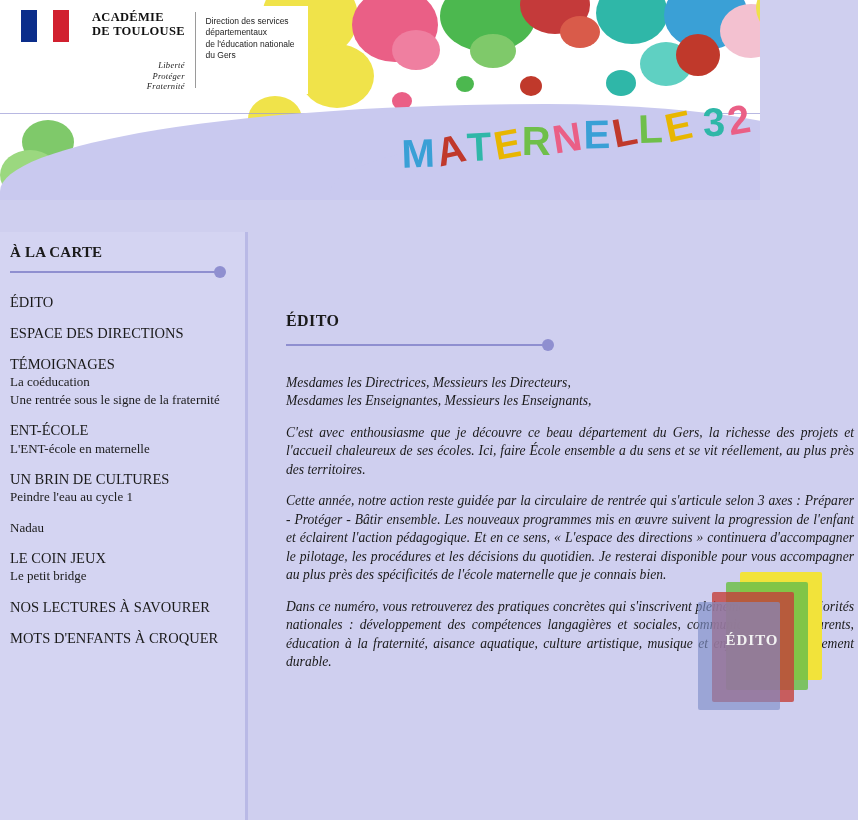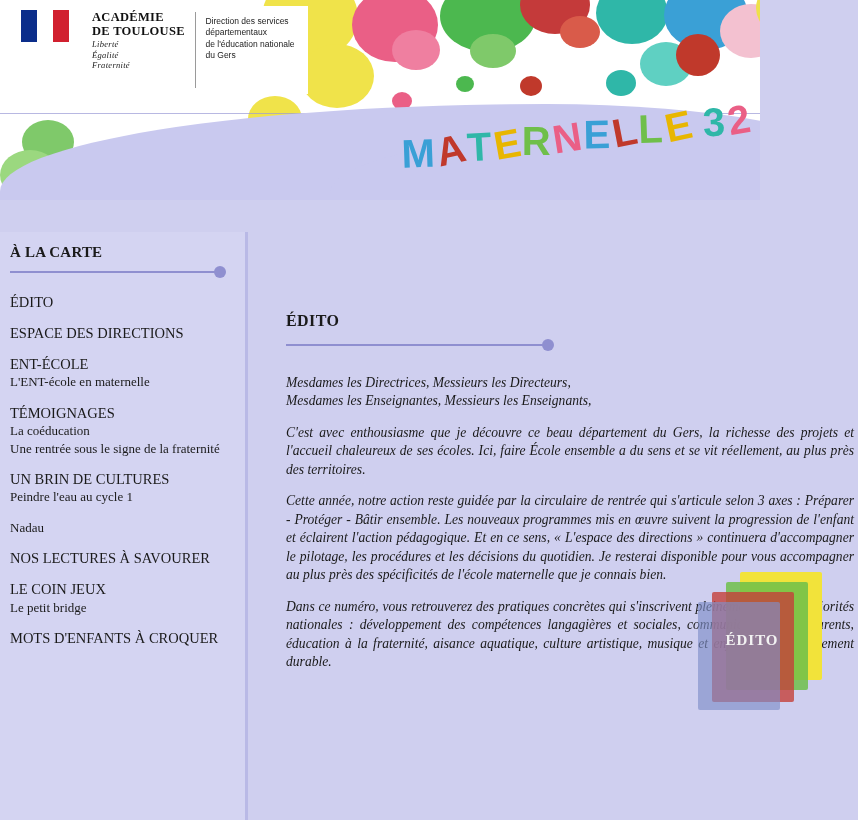--- a/index.html
+++ b/index.html
@@ -92,27 +92,28 @@
     padding-left: 8px;
     font-size: 12.5px;
     line-height: 1.12;
     font-weight: bold;
     letter-spacing: .3px;
     color: #111;
     text-transform: uppercase;
     flex: 0 0 auto;
   }
   .devise {
-    margin-top: 1px;
+    margin-top: 22px;
     font-size: 8.5px;
     font-style: italic;
     font-weight: normal;
     text-transform: none;
     line-height: 1.25;
     color: #222;
+    text-align: right;
   }
   .vline {
     width: 1px;
     background: #9a9a9a;
     margin: 2px 10px 2px 10px;
     align-self: stretch;
   }
   .dsden {
     font-family: "Liberation Sans", sans-serif;
     font-size: 8.5px;
@@ -321,21 +322,21 @@
 
   <div class="logo-block">
     <div class="marianne">
       <span class="flag"></span>
     </div>
     <div class="acad-name">
       <div>ACADÉMIE</div>
       <div>DE TOULOUSE</div>
       <div class="devise">
         <div>Liberté</div>
-        <div>Égalité</div>
+        <div>Protéger</div>
         <div>Fraternité</div>
       </div>
     </div>
     <div class="vline"></div>
     <div class="dsden">
       <div>Direction des services départementaux</div>
       <div>de l'éducation nationale</div>
       <div>du Gers</div>
     </div>
   </div>
@@ -354,41 +355,41 @@
       <div class="side-rule-dot"></div>
     </div>
 
     <div class="toc-group">
       <div class="toc-head">ÉDITO</div>
     </div>
     <div class="toc-group">
       <div class="toc-head">ESPACE DES DIRECTIONS</div>
     </div>
     <div class="toc-group">
-      <div class="toc-head">ENT-ÉCOLE</div>
-      <div class="toc-sub">L'ENT-école en maternelle</div>
-    </div>
-    <div class="toc-group">
       <div class="toc-head">TÉMOIGNAGES</div>
       <div class="toc-sub">La coéducation</div>
       <div class="toc-sub">Une rentrée sous le signe de la fraternité</div>
     </div>
     <div class="toc-group">
+      <div class="toc-head">ENT-ÉCOLE</div>
+      <div class="toc-sub">L'ENT-école en maternelle</div>
+    </div>
+    <div class="toc-group">
       <div class="toc-head">UN BRIN DE CULTURES</div>
       <div class="toc-sub">Peindre l'eau au cycle 1</div>
     </div>
     <div class="toc-group">
       <div class="toc-sub">Nadau</div>
     </div>
     <div class="toc-group">
-      <div class="toc-head">NOS LECTURES À SAVOURER</div>
-    </div>
-    <div class="toc-group">
       <div class="toc-head">LE COIN JEUX</div>
       <div class="toc-sub">Le petit bridge</div>
+    </div>
+    <div class="toc-group">
+      <div class="toc-head">NOS LECTURES À SAVOURER</div>
     </div>
     <div class="toc-group">
       <div class="toc-head">MOTS D'ENFANTS À CROQUER</div>
     </div>
   </div>
 
   <div class="content">
     <div class="edito-title">ÉDITO</div>
     <div class="edito-rule-wrap">
       <div class="edito-rule"></div>

